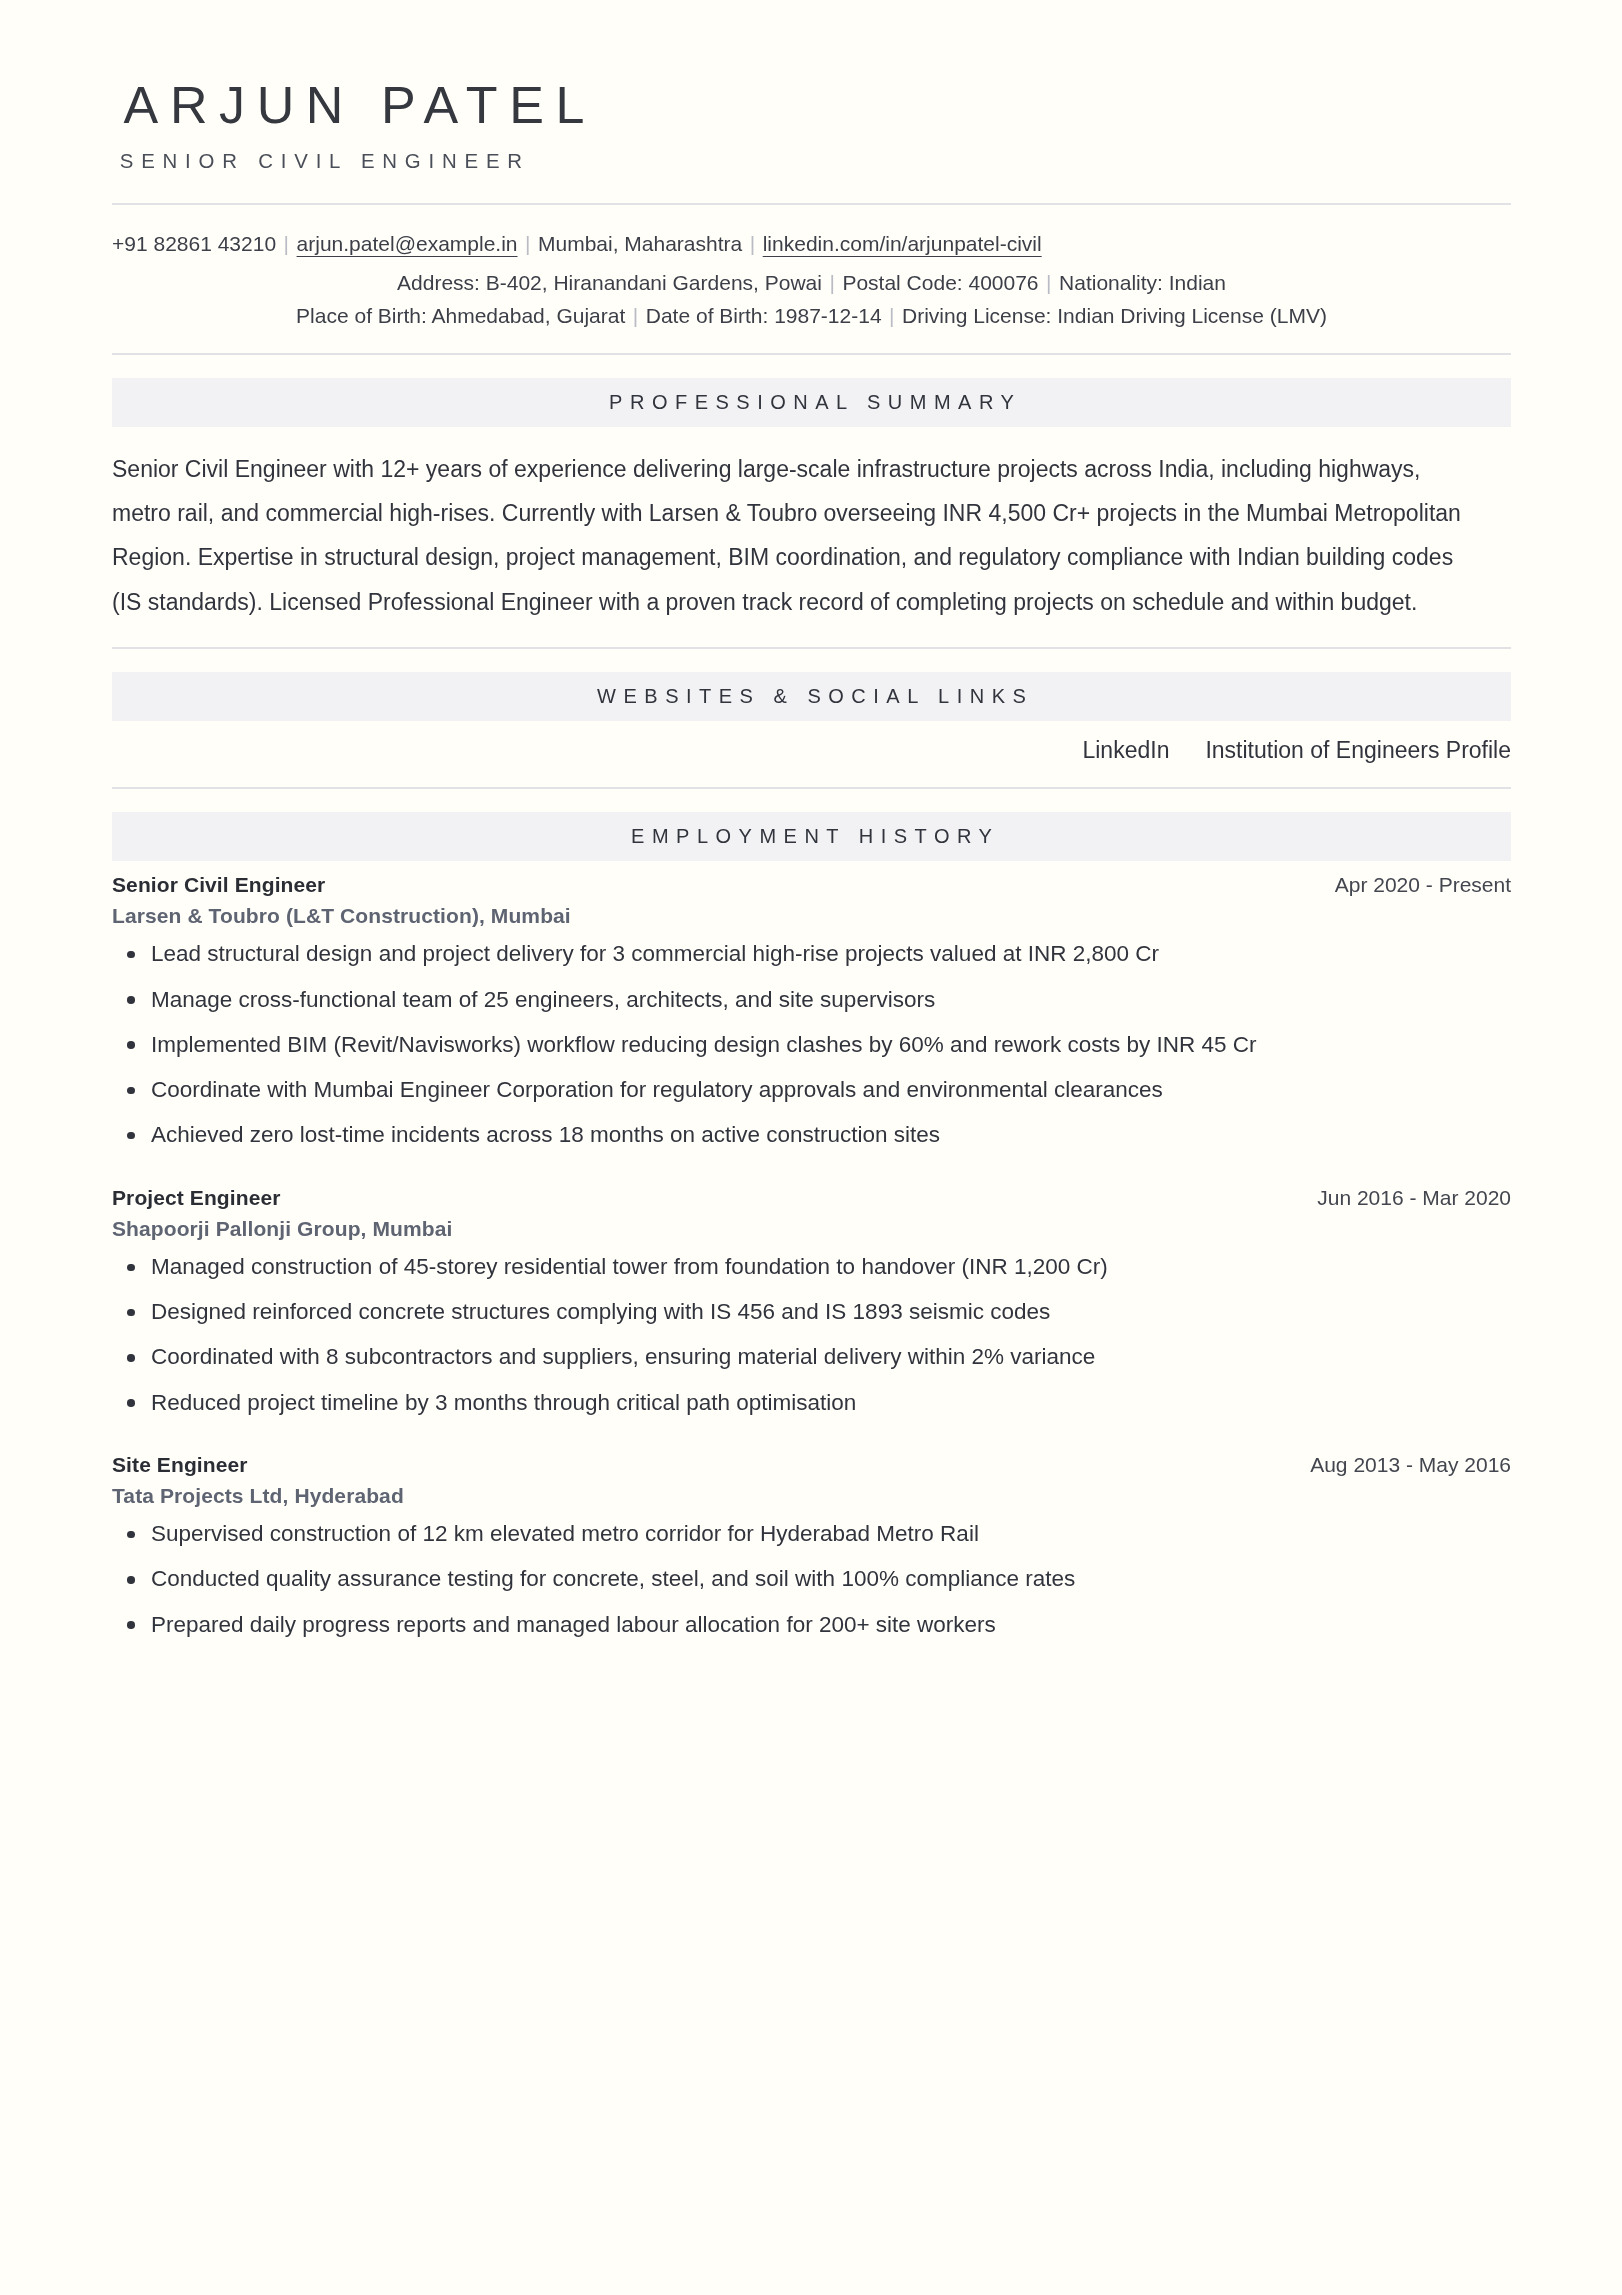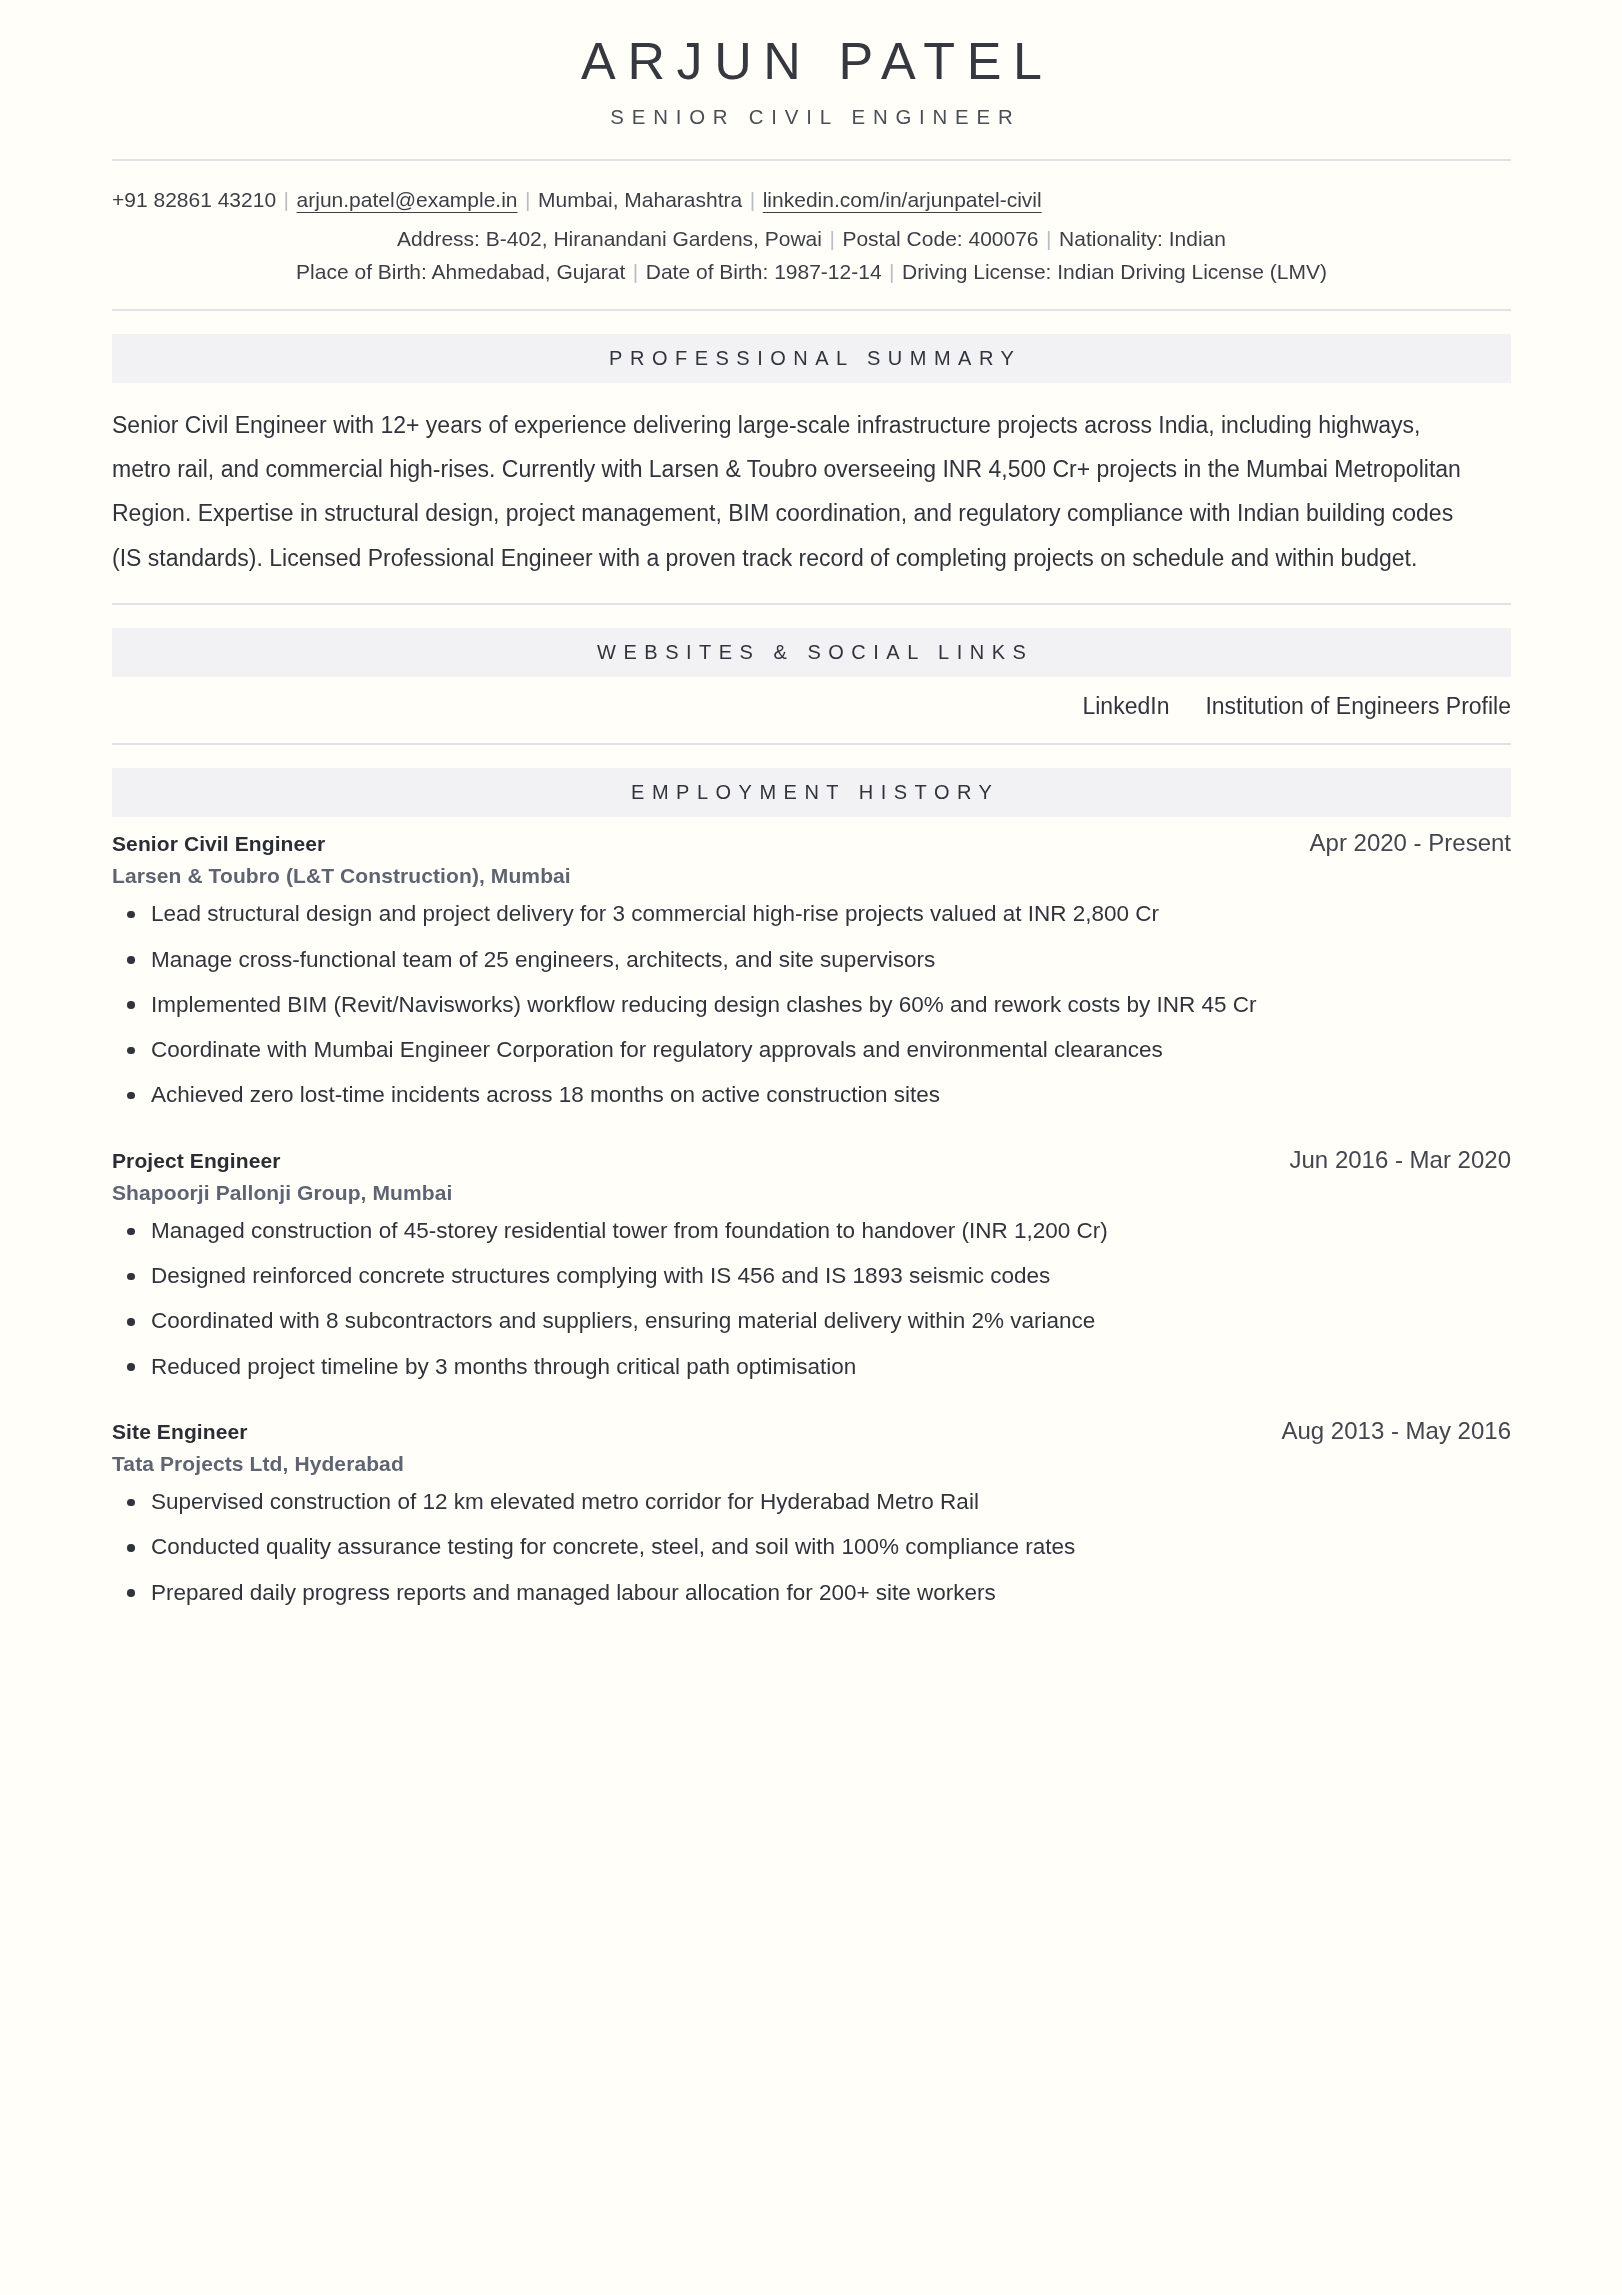--- a/index.html
+++ b/index.html
@@ -16,21 +16,21 @@
   }
 
   .page {
     width: 1623px;
     min-height: 2295px;
     padding: 0 112px;
     background: #fffef9;
   }
 
   
-  .header { padding-top: 34px; text-align: center; }
+  .header { padding-top: 78px; text-align: left; }
 
   .full-name {
     font-size: 52px;
     font-weight: 400;
     letter-spacing: 11.6px;
     color: #35383f;
     line-height: 1.05;
     text-indent: 11.6px;
   }
 
@@ -139,21 +139,21 @@
   }
 
   .job-role {
     font-size: 21px;
     font-weight: bold;
     color: #2b2d35;
     letter-spacing: 0.1px;
   }
 
   .job-dates {
-    font-size: 24px;
+    font-size: 21px;
     font-weight: 400;
     color: #43464f;
     white-space: nowrap;
   }
 
   .job-company {
     font-size: 21px;
     font-weight: bold;
     color: #5e6472;
     margin-top: 6.8px;

